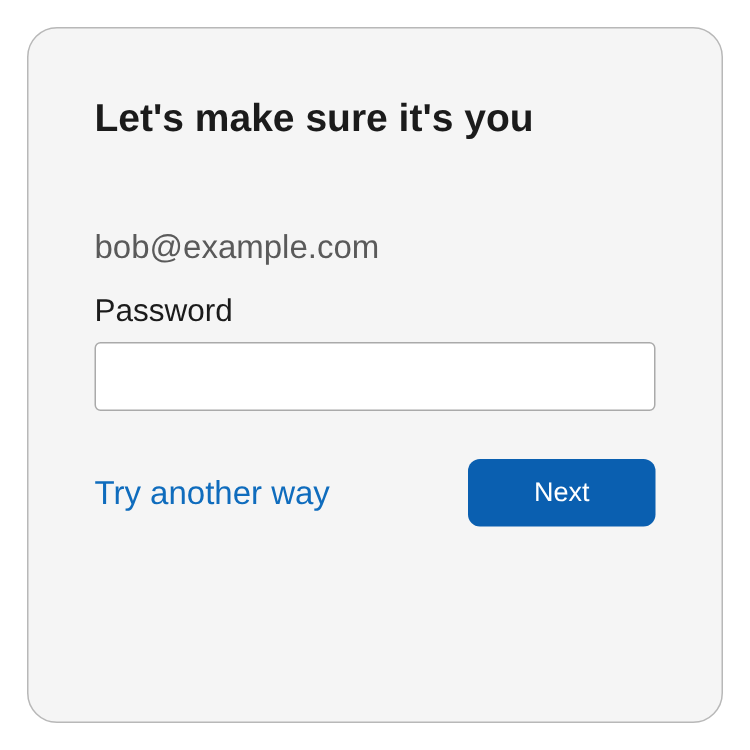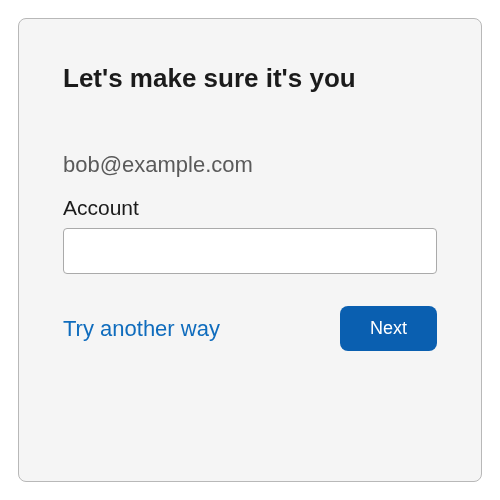--- a/index.html
+++ b/index.html
@@ -12,21 +12,21 @@
       background: #ffffff;
       width: 500px;
       height: 500px;
       padding: 18px;
     }
     .card {
       width: 100%;
       height: 100%;
       background: #f5f5f5;
       border: 1px solid #b8b8b8;
-      border-radius: 8px;
+      border-radius: 20px;
       padding: 44px 44px 36px 44px;
       display: flex;
       flex-direction: column;
     }
     .title {
       font-size: 26px;
       font-weight: 600;
       color: #1b1b1b;
       margin-bottom: 58px;
     }
@@ -70,32 +70,32 @@
       text-decoration: none;
       cursor: pointer;
     }
     .next-button {
       background: #0a5fb0;
       color: #ffffff;
       border: none;
       border-radius: 8px;
       font-size: 18px;
       font-weight: 400;
-      padding: 12px 30px;
+      padding: 12px 44px;
       cursor: pointer;
     }
   </style>
 </head>
 <body>
 
 <div class="card">
   <h1 class="title">Let's make sure it's you</h1>
 
   <div class="account-value">bob@example.com</div>
 
-  <div class="password-label">Account</div>
+  <div class="password-label">Password</div>
   <input type="password" class="password-input" value="" style="">
 
   <div class="actions">
     <a class="try-another">Try another way</a>
     <button class="next-button">Next</button>
   </div>
 </div>
 
 </body></html>

